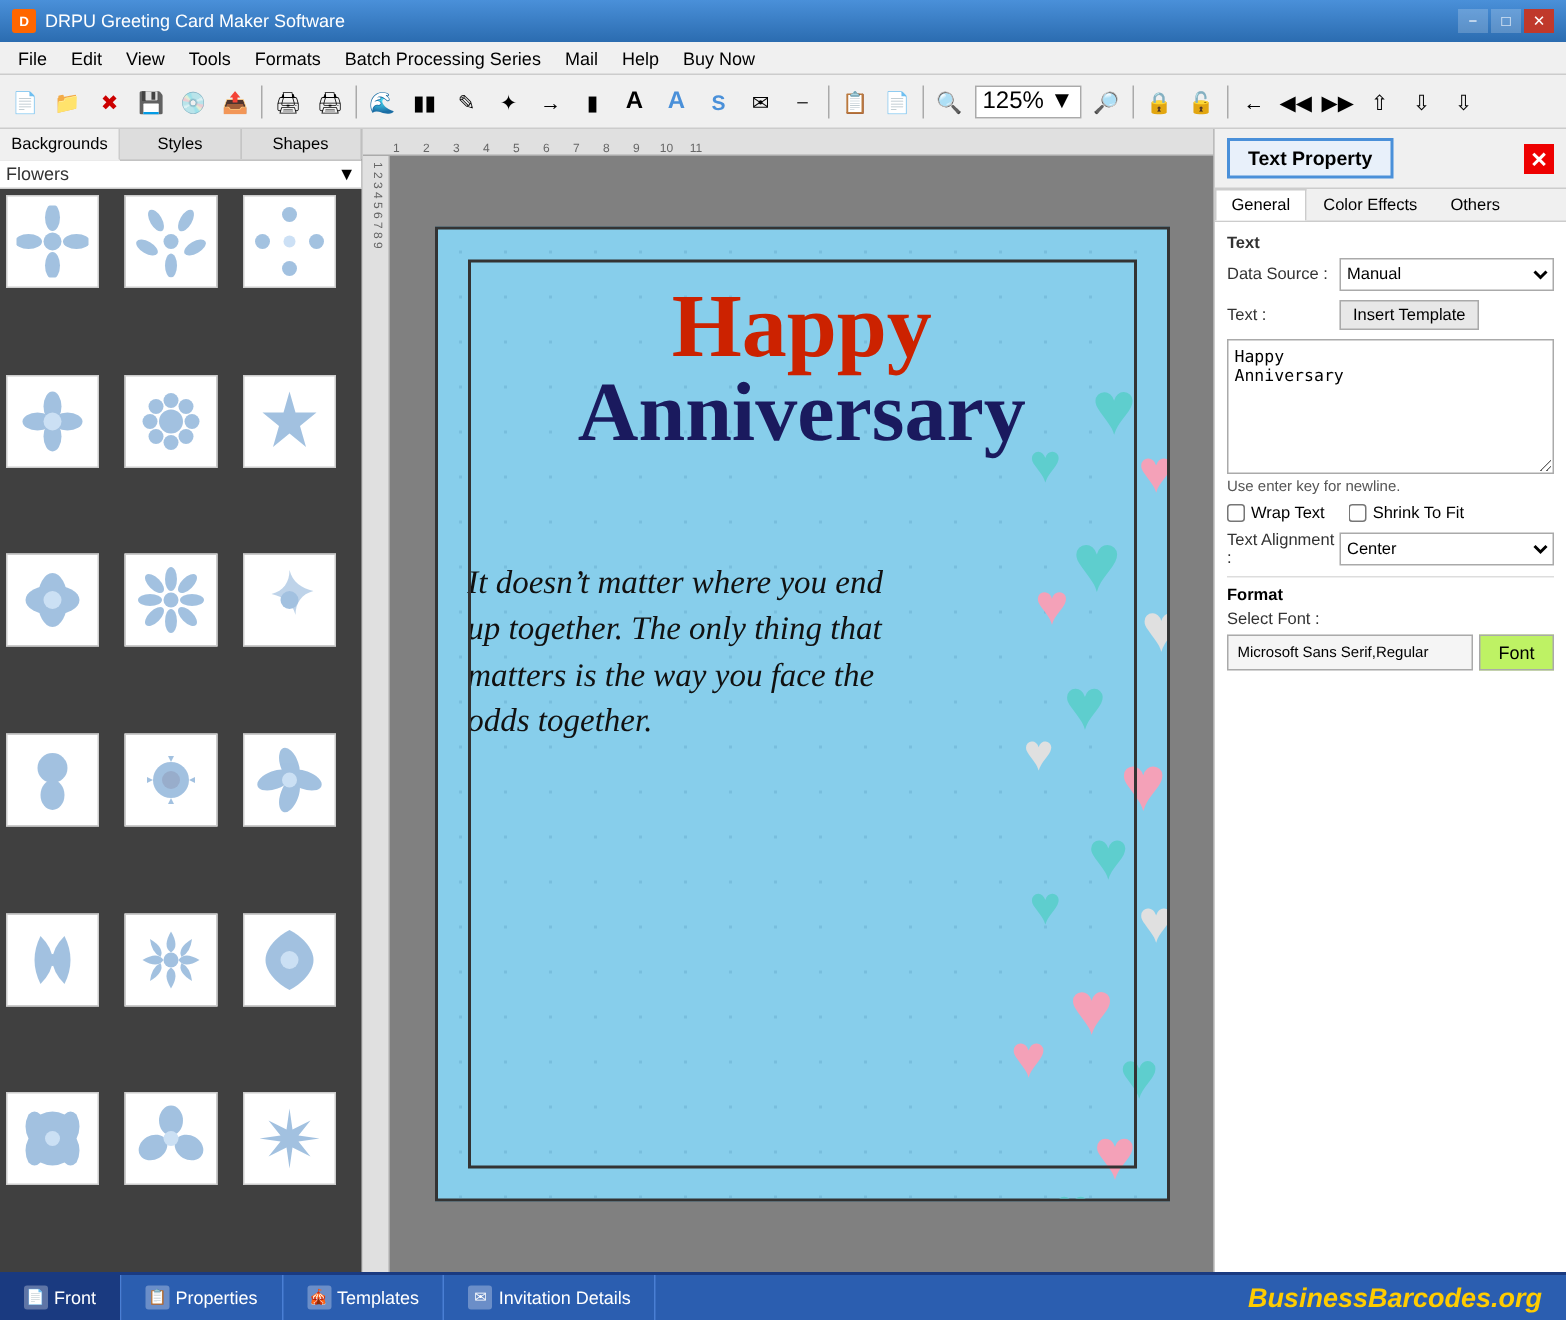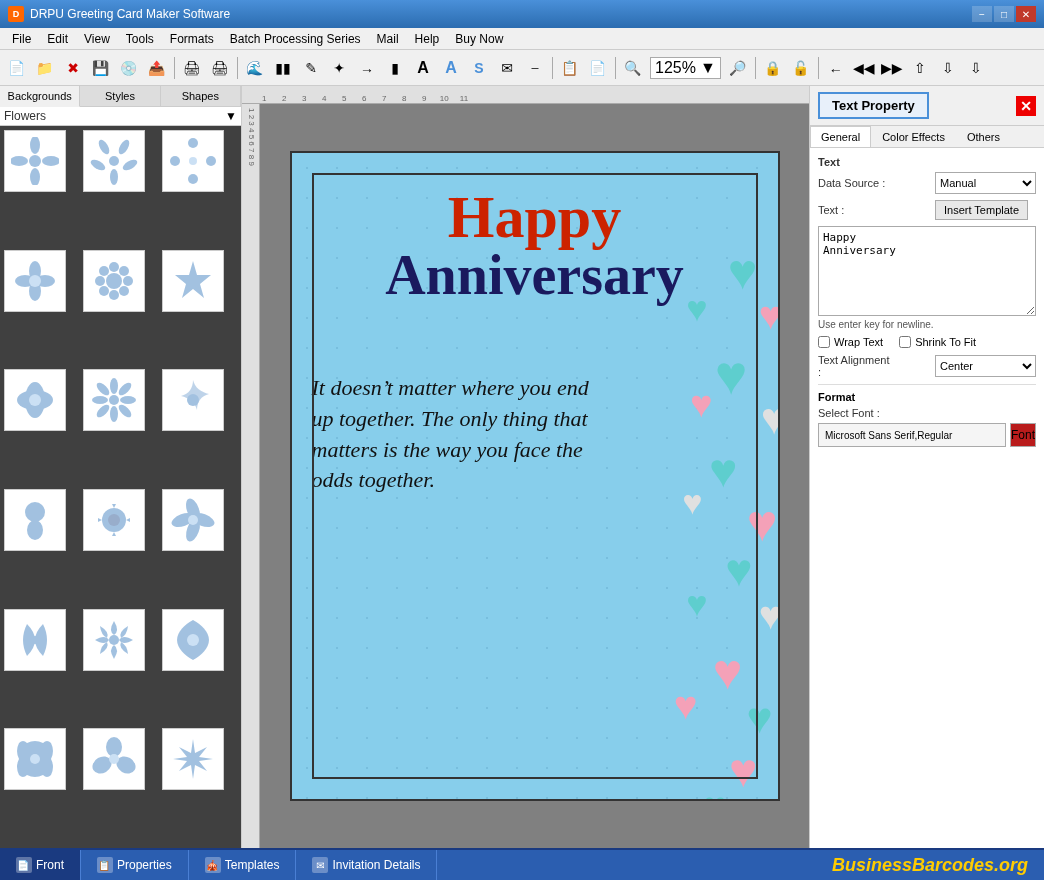--- a/index.html
+++ b/index.html
@@ -53,32 +53,32 @@
     
     #right-panel { width: 235px; background: #f0f0f0; border-left: 1px solid #ccc; display: flex; flex-direction: column; }
     #prop-header { display: flex; align-items: center; justify-content: space-between; padding: 6px 8px; background: #f0f0f0; border-bottom: 1px solid #ccc; }
     #prop-title { border: 2px solid #4a90d9; padding: 4px 12px; font-size: 13px; font-weight: bold; background: #e8f0fa; }
     #prop-close { width: 20px; height: 20px; background: #e00; color: white; border: none; cursor: pointer; font-size: 14px; display: flex; align-items: center; justify-content: center; font-weight: bold; }
     #prop-tabs { display: flex; border-bottom: 1px solid #ccc; background: #f0f0f0; }
     .prop-tab { padding: 4px 10px; font-size: 11px; cursor: pointer; border: 1px solid transparent; border-bottom: none; text-align: right; }
     .prop-tab.active { background: white; border-color: #ccc; }
     #prop-body { padding: 8px; flex: 1; overflow-y: auto; background: white; }
     .prop-section-label { font-weight: bold; font-size: 11px; margin-bottom: 4px; color: #333; }
-    .prop-row { display: flex; align-items: center; margin-bottom: 6px; gap: 42px; }
+    .prop-row { display: flex; align-items: center; margin-bottom: 6px; }
     .prop-label { width: 75px; font-size: 11px; color: #333; }
     .prop-select { flex: 1; height: 22px; border: 1px solid #aaa; font-size: 11px; background: white; }
     .prop-textarea { width: 100%; height: 90px; border: 1px solid #aaa; font-size: 11px; resize: vertical; padding: 4px; }
     .prop-hint { font-size: 10px; color: #555; margin-bottom: 6px; }
     .prop-checkrow { display: flex; align-items: center; gap: 4px; font-size: 11px; margin-bottom: 6px; }
     .prop-checkrow input { width: 12px; height: 12px; }
     .prop-divider { border: none; border-top: 1px solid #ddd; margin: 6px 0; }
     .prop-format-label { font-weight: bold; font-size: 11px; margin-bottom: 4px; }
     .prop-font-row { display: flex; align-items: center; gap: 4px; margin-bottom: 4px; }
     .prop-font-box { flex: 1; border: 1px solid #aaa; background: #f5f5f5; padding: 2px 6px; font-size: 10px; height: 24px; display: flex; align-items: center; }
-    .font-btn { padding: 2px 0; border: 1px solid #aaa; background: #b91c1c; cursor: pointer; font-size: 12px; height: 24px; }
+    .font-btn { padding: 2px 12px; border: 1px solid #aaa; background: #bef264; cursor: pointer; font-size: 12px; height: 24px; }
     .insert-template-btn { padding: 3px 8px; border: 1px solid #aaa; background: #e8e8e8; cursor: pointer; font-size: 11px; }
 
     
     #bottom-bar { height: 32px; background: #2b5eb0; border-top: 2px solid #1a3a80; display: flex; align-items: center; }
     .bottom-tab { display: flex; align-items: center; gap: 4px; padding: 0 16px; height: 100%; color: white; font-size: 12px; cursor: pointer; border-right: 1px solid #4a7fd4; }
     .bottom-tab.active { background: #1a3a80; }
     .bottom-tab-icon { width: 16px; height: 16px; background: rgba(255,255,255,0.3); display: flex; align-items: center; justify-content: center; border-radius: 2px; font-size: 10px; }
     #watermark { margin-left: auto; padding-right: 16px; font-size: 18px; font-weight: bold; color: white; font-style: italic; }
     #watermark span { color: #ffcc00; }
 

